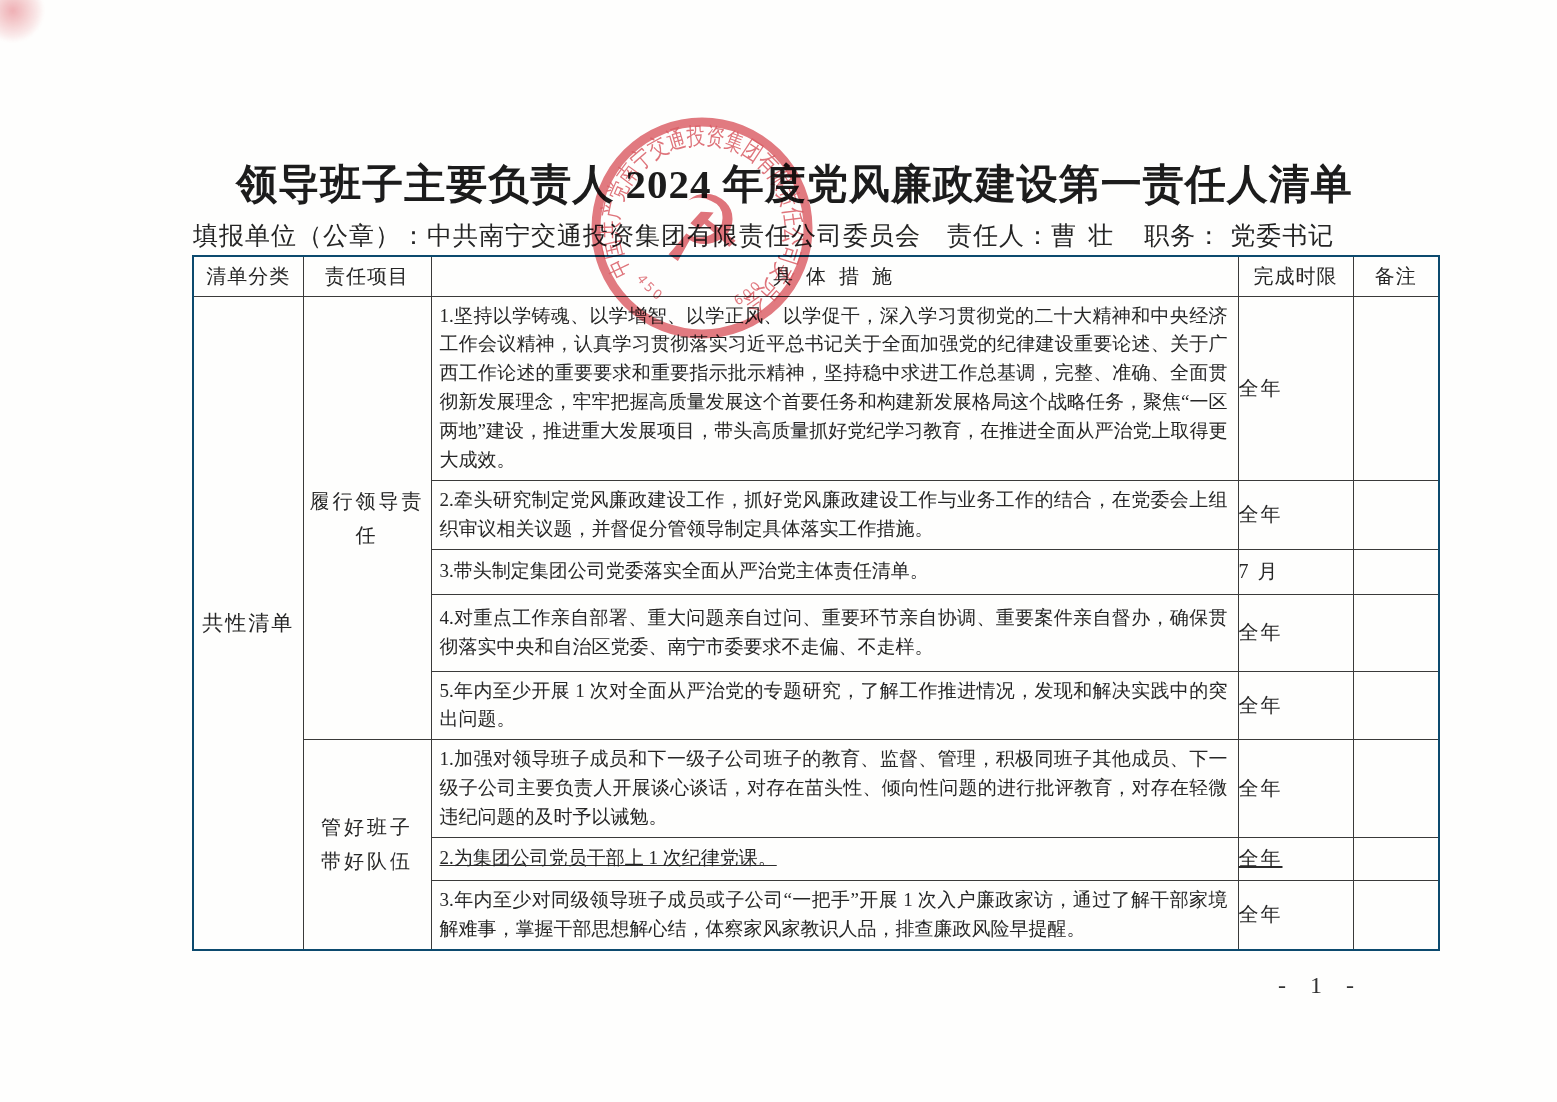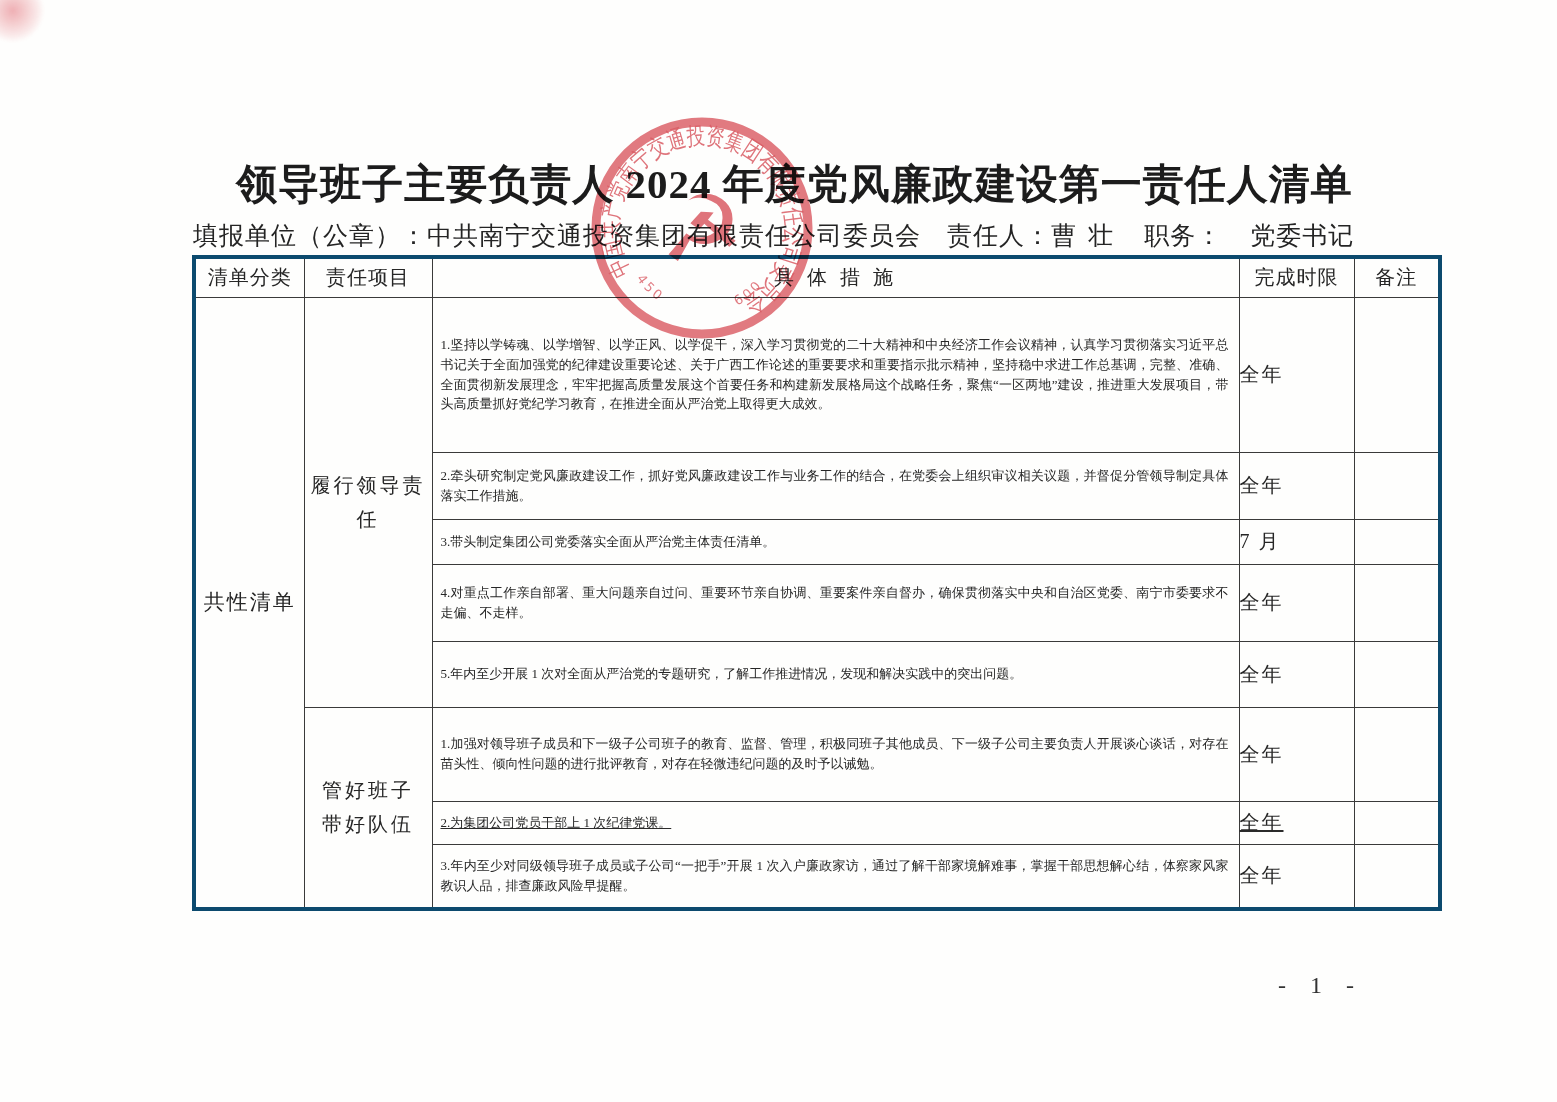--- a/index.html
+++ b/index.html
@@ -27,27 +27,27 @@
   .meta {
     position:absolute; left:193px; top:219px; width:1270px;
     font-size:25px; letter-spacing:1px; white-space:nowrap;
     color:#242424;
   }
   .meta span { display:inline-block; }
   .meta .m-unit-value { }
   .meta .m-resp-label { margin-left:26px; }
   .meta .m-resp-value { margin-left:0; letter-spacing:3px; }
   .meta .m-pos-label  { margin-left:28px; }
-  .meta .m-pos-value  { margin-left:28px; }
+  .meta .m-pos-value  { margin-left:8px; }
 
   table.doc-table {
     position:absolute; left:192px; top:255px;
     width:1246px; table-layout:fixed;
     border-collapse:collapse;
-    border:4px solid #0c4a6e;
+    border:2px solid #0c4a6e;
     background:transparent;
   }
   .doc-table th, .doc-table td {
     border:1px solid #3a3a3a;
     font-weight:normal;
     color:#262626;
   }
   .doc-table th {
     font-size:20px; text-align:center; letter-spacing:1px;
     padding:4px 2px;
@@ -55,21 +55,21 @@
   .doc-table th.h-measures { letter-spacing:4px; }
   td.cat {
     font-size:21px; text-align:center; vertical-align:middle;
     letter-spacing:2px;
   }
   td.proj {
     font-size:20px; text-align:center; vertical-align:middle;
     letter-spacing:3px; line-height:1.7;
   }
   td.measure {
-    font-size:13px; line-height:1.52; text-align:justify;
+    font-size:19px; line-height:1.52; text-align:justify;
     vertical-align:middle; padding:5px 10px 5px 8px;
   }
   td.deadline {
     font-size:20px; vertical-align:middle;
     letter-spacing:2px;
   }
   td.remark { font-size:19px; text-align:center; vertical-align:middle; }
   tr.tr-h40 {height:40px;} tr.tr-h155{height:155px;} tr.tr-h67{height:67px;}
   tr.tr-h45 {height:45px;padding-left:12px;} tr.tr-h77 {height:77px;}  tr.tr-h66{height:66px;}
   tr.tr-h94 {height:94px;} tr.tr-h43 {height:43px;text-decoration:underline;}  tr.tr-h65{height:65px;}

